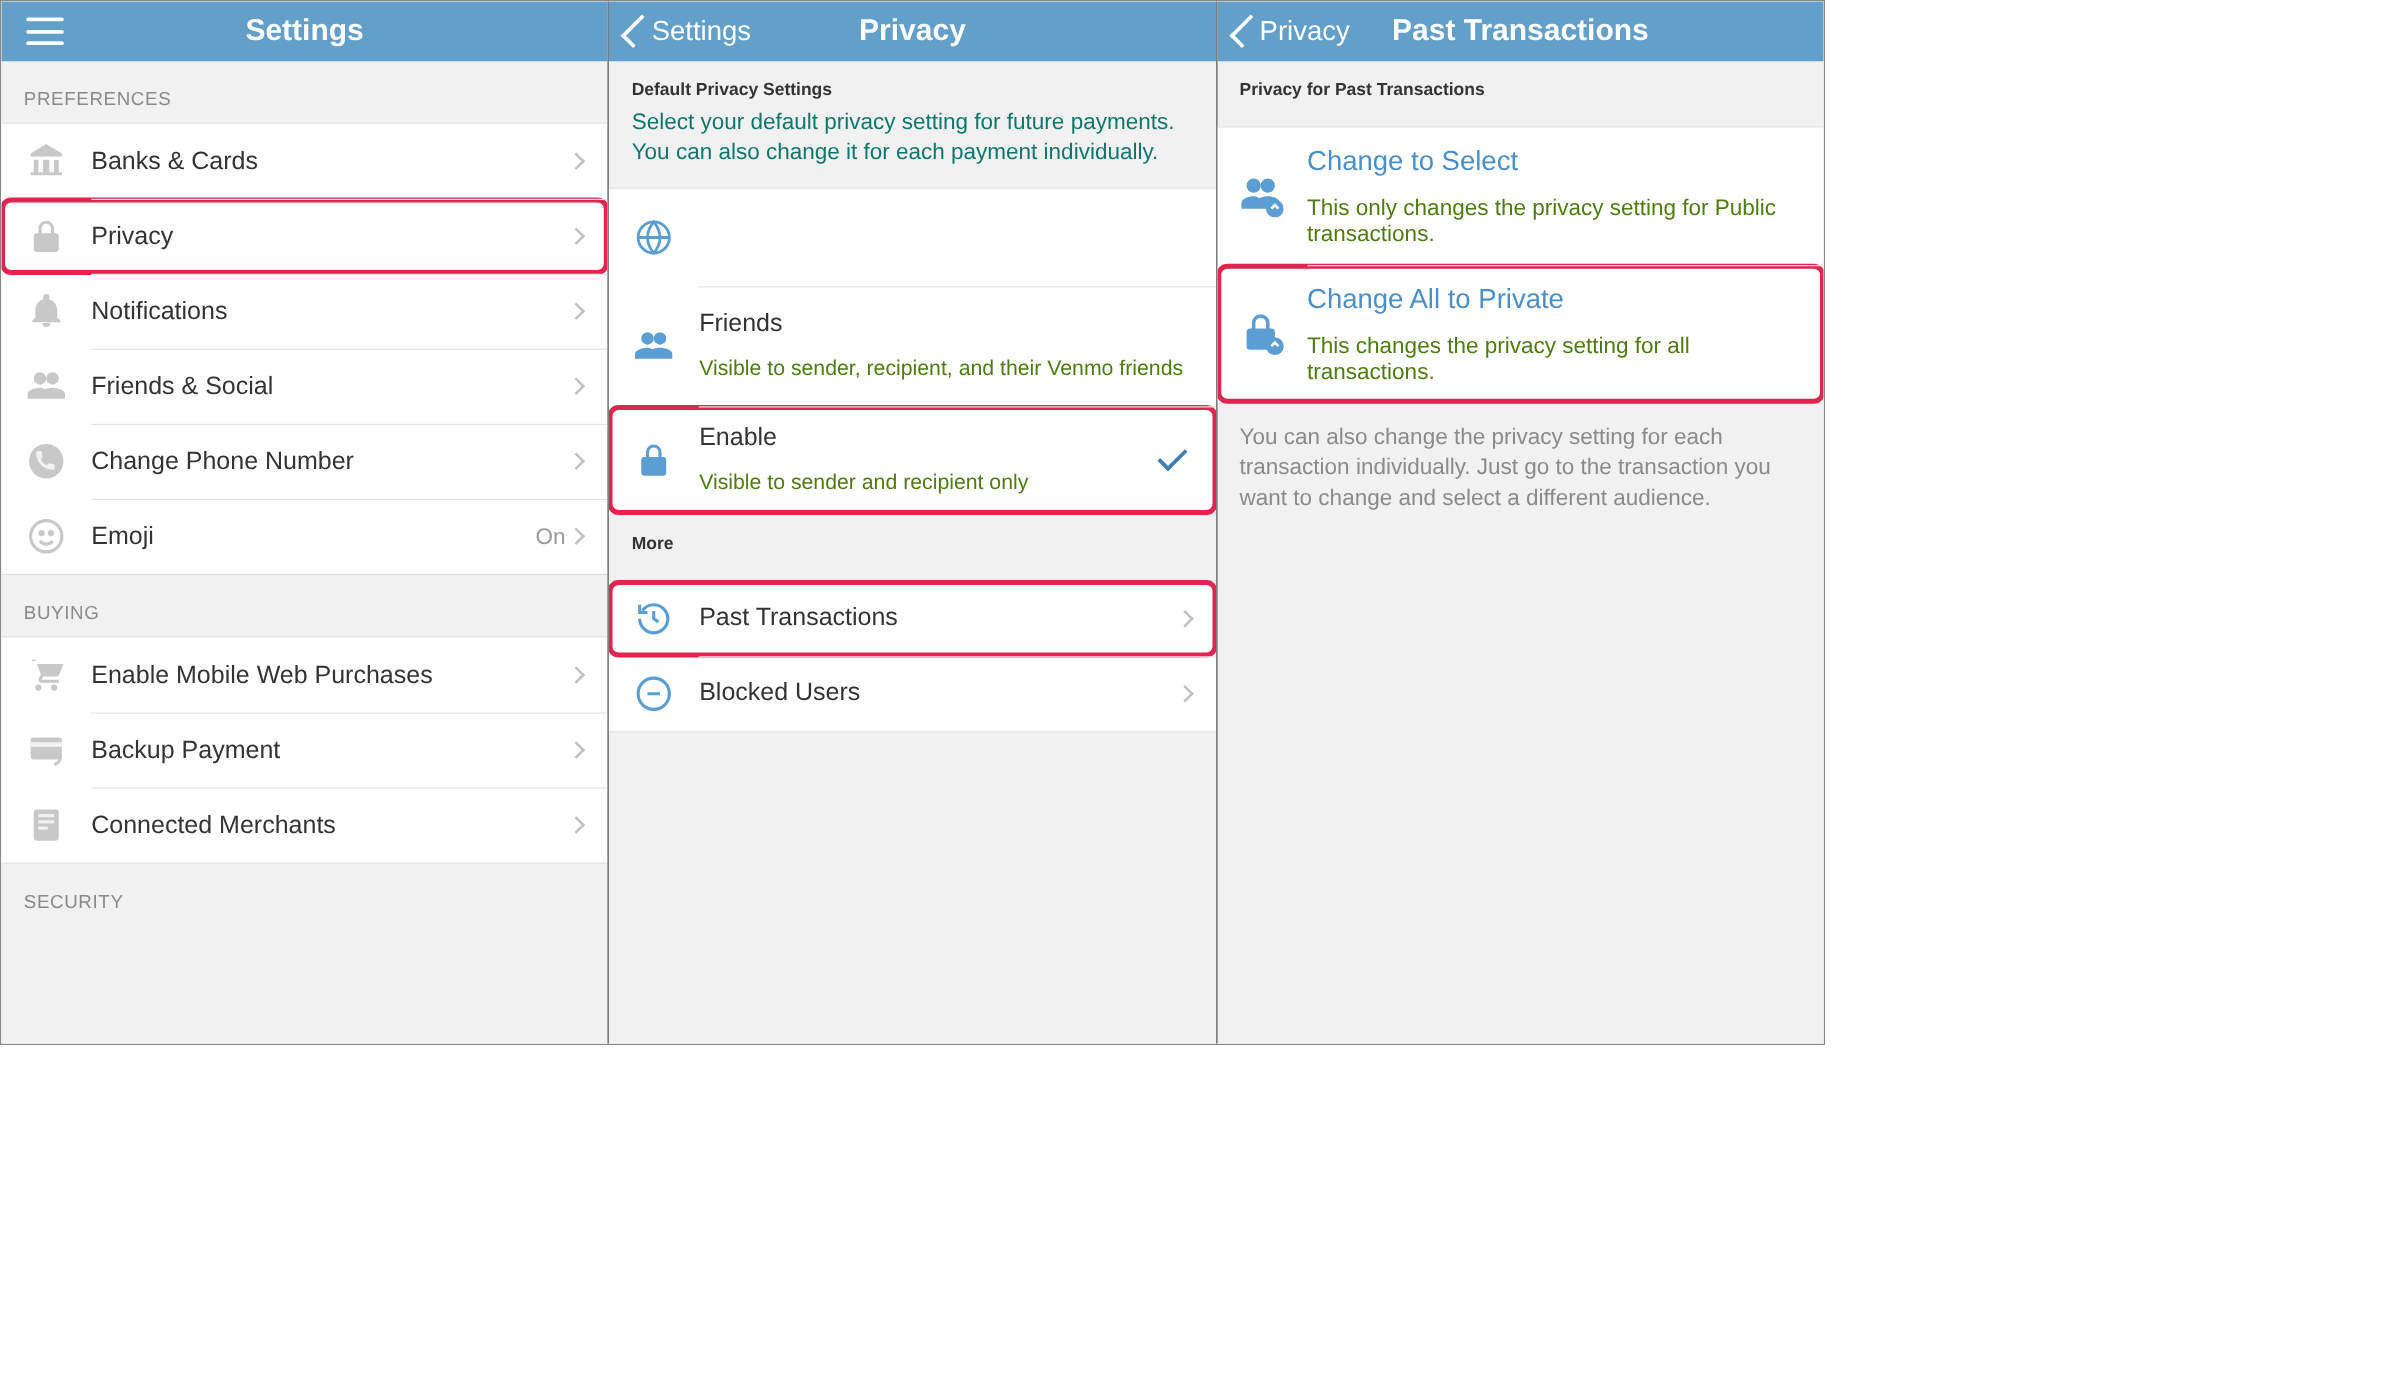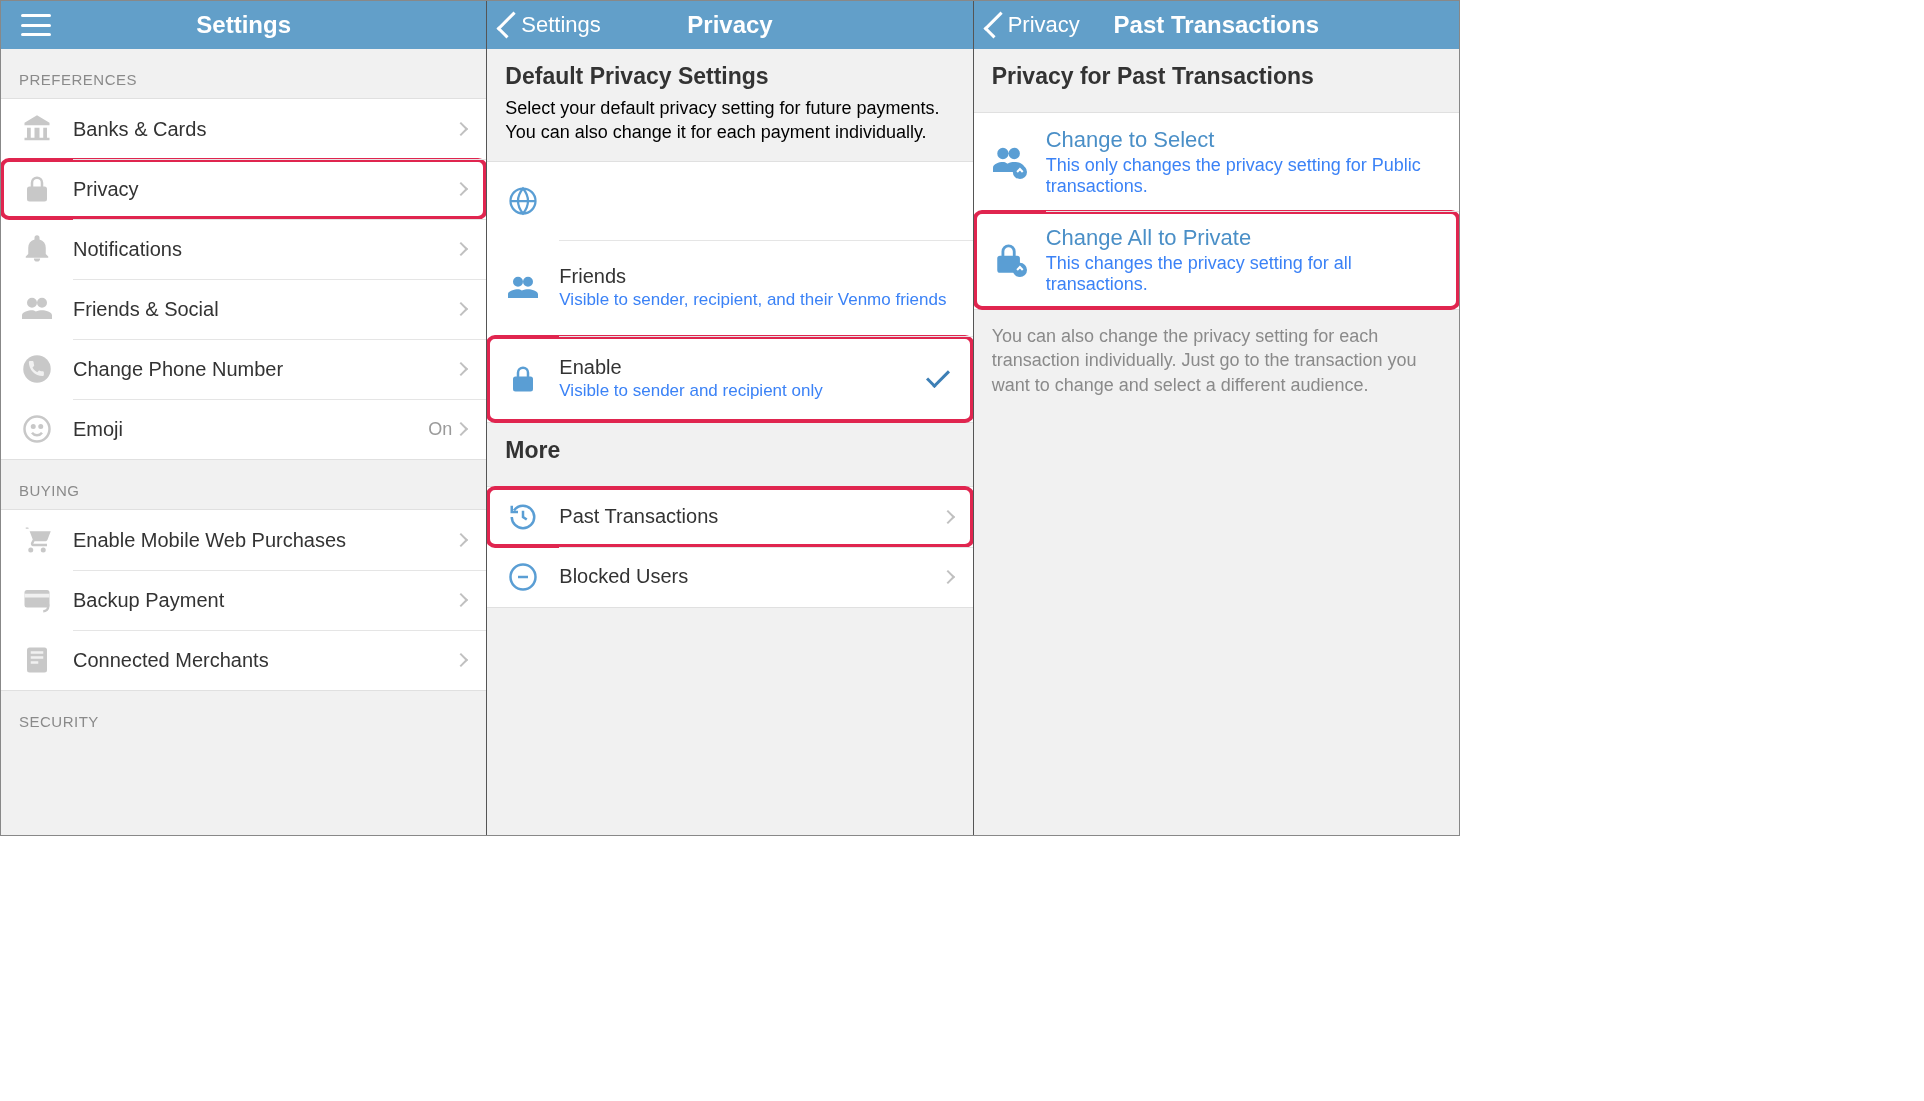--- a/index.html
+++ b/index.html
@@ -64,28 +64,28 @@
 .section-header {
   padding: 22px 18px 10px 18px;
   font-size: 15px;
   color: #8a8a8a;
   letter-spacing: 0.5px;
 }
 .section-body {
   padding: 14px 18px 16px 18px;
 }
 .section-title-lg {
-  font-size: 23px;
+  font-size: 14px;
   font-weight: 600;
   color: #333;
   margin-bottom: 6px;
 }
 .section-sub {
   font-size: 18px;
-  color: #000000;
+  color: #0f766e;
   line-height: 1.35;
 }
 
 .list {
   background: #fff;
   border-top: 1px solid #e0e0e0;
   border-bottom: 1px solid #e0e0e0;
 }
 .row {
   display: flex;
@@ -110,21 +110,21 @@
   margin-right: 18px;
   flex: 0 0 auto;
   display: flex;
   align-items: center;
   justify-content: center;
   color: #c8c8c8;
 }
 .row .icon.blue { color: #5a9ed4; }
 .row .txt { flex: 1; }
 .row .label { font-size: 20px; color: #333; }
-.row .sub { font-size: 17px; color: #3b82f6; margin-top: 2px; }
+.row .sub { font-size: 17px; color: #4d7c0f; margin-top: 14px; }
 .row .trail { font-size: 18px; color: #9a9a9a; margin-right: 4px; }
 .row .chev {
   width: 10px; height: 10px;
   border-right: 2px solid #c0c0c0;
   border-top: 2px solid #c0c0c0;
   transform: rotate(45deg);
   margin-right: 6px;
 }
 .row .check {
   width: 22px; height: 12px;

